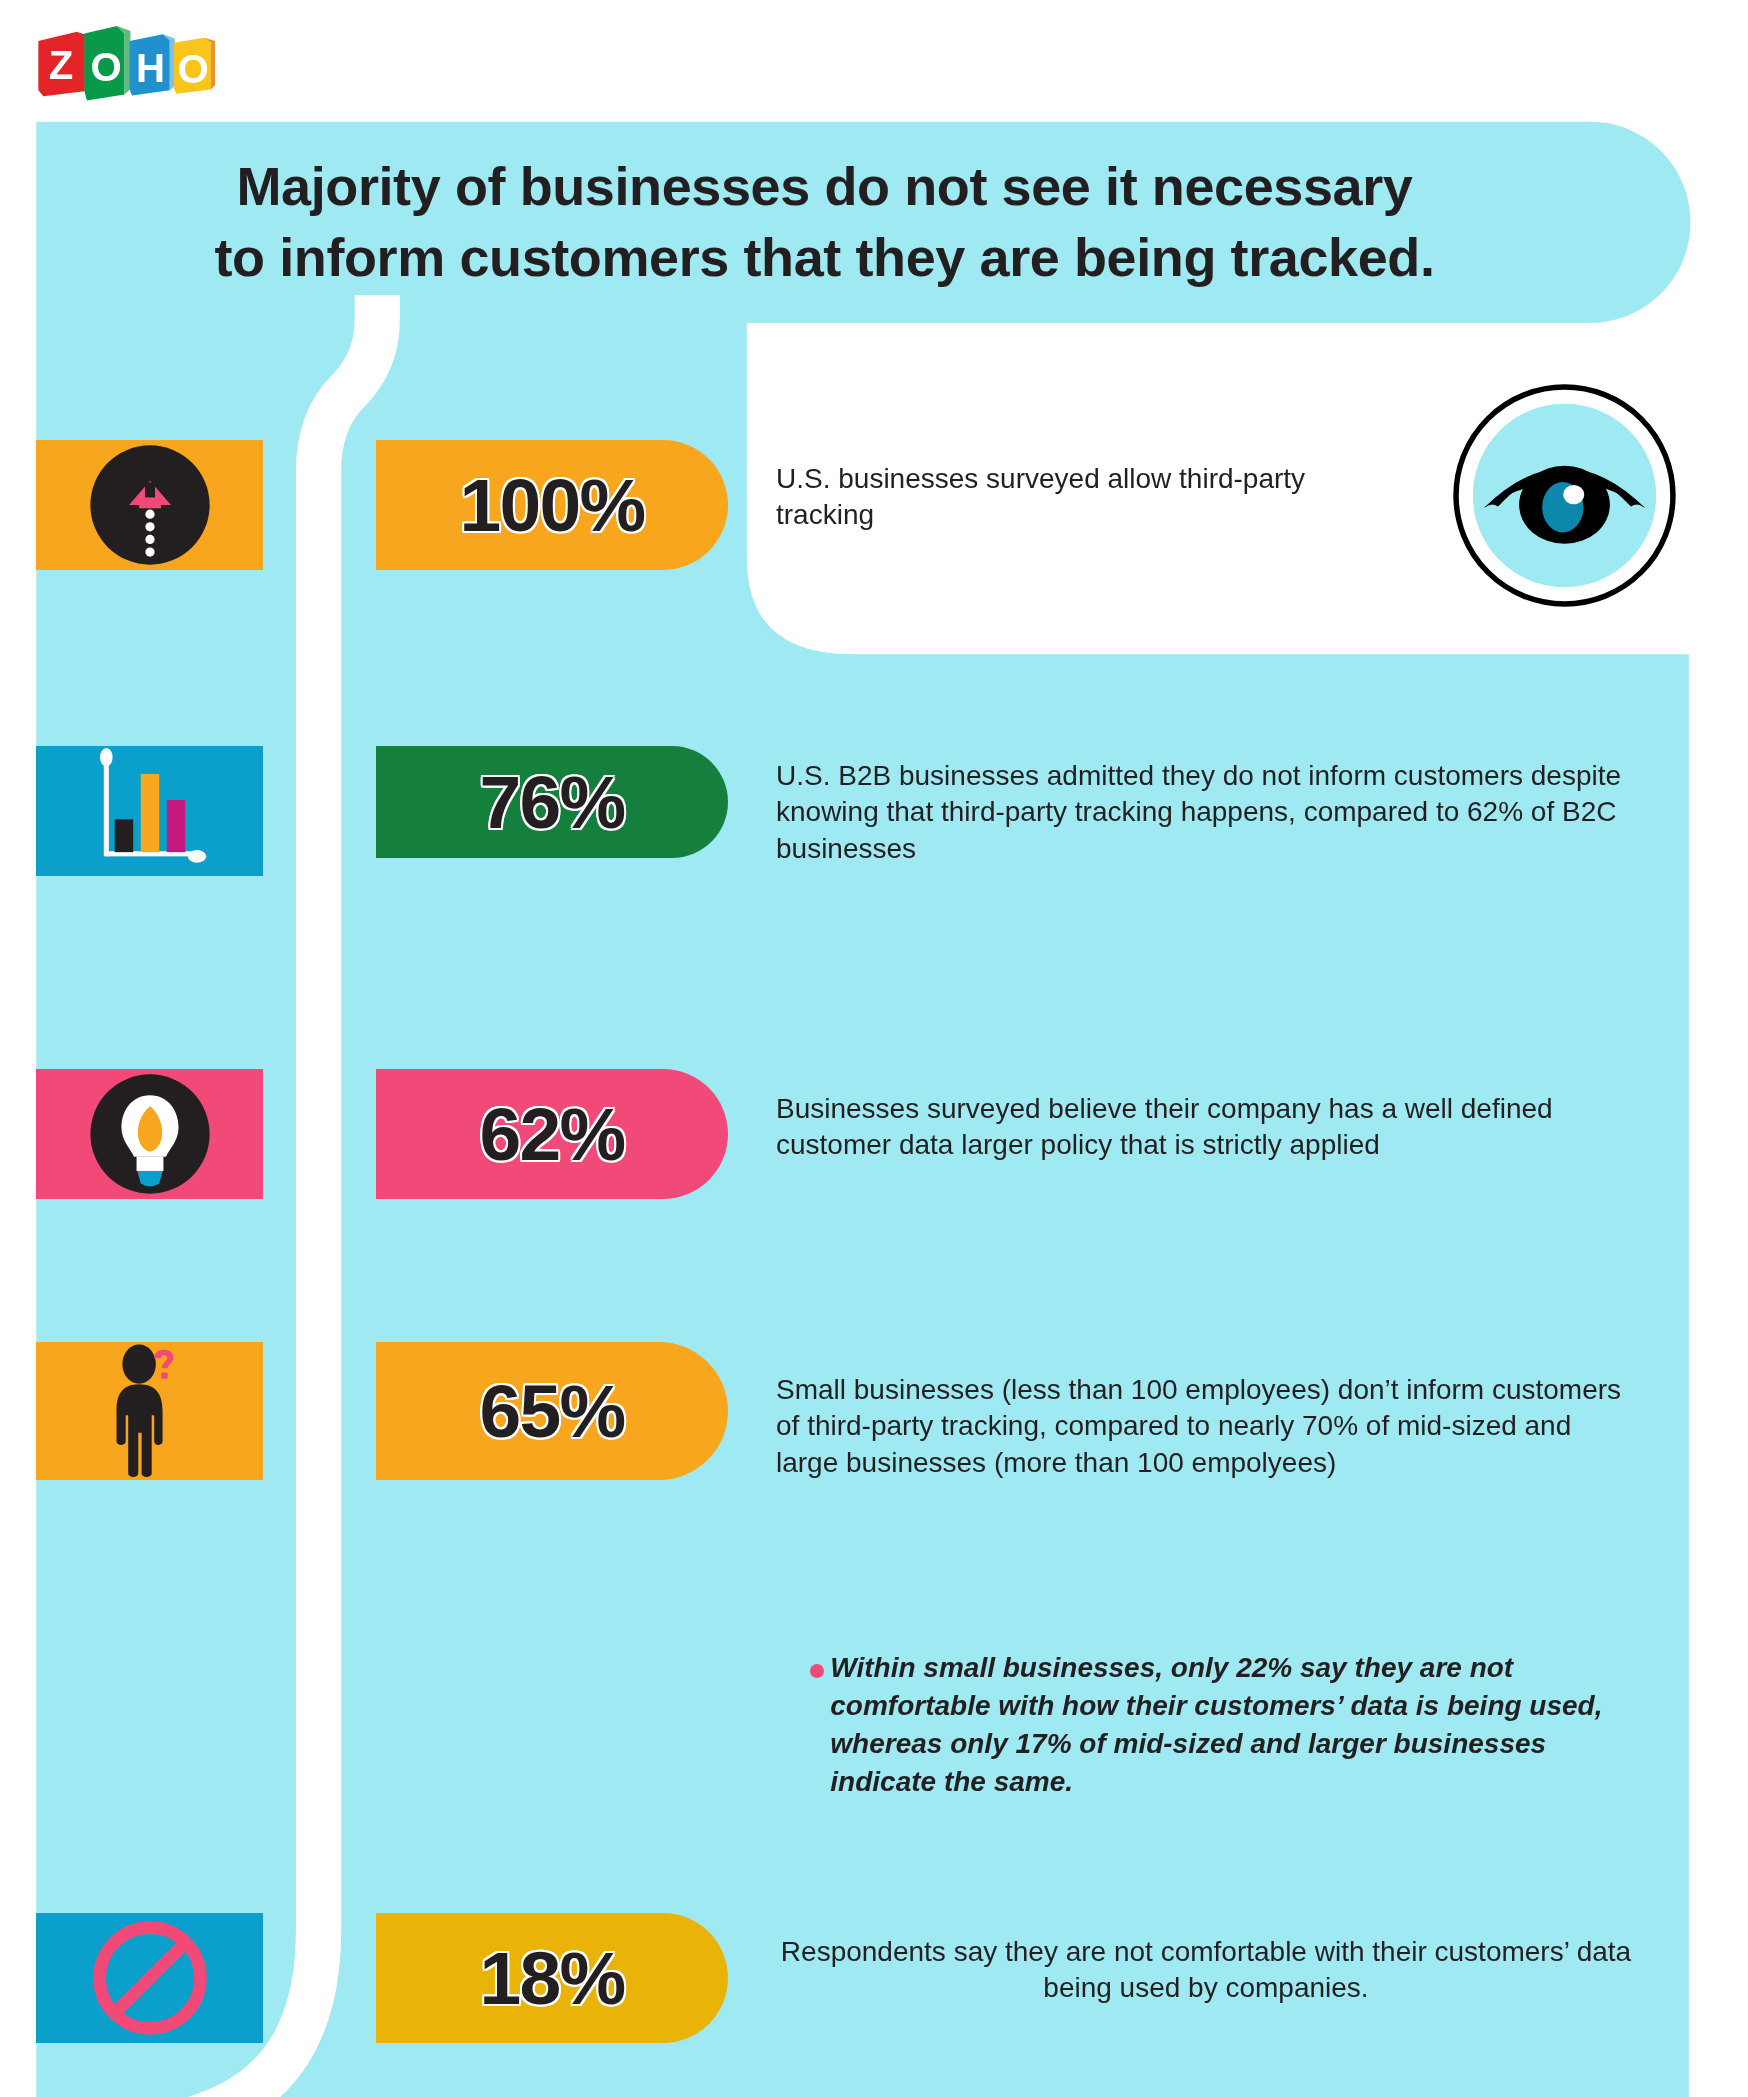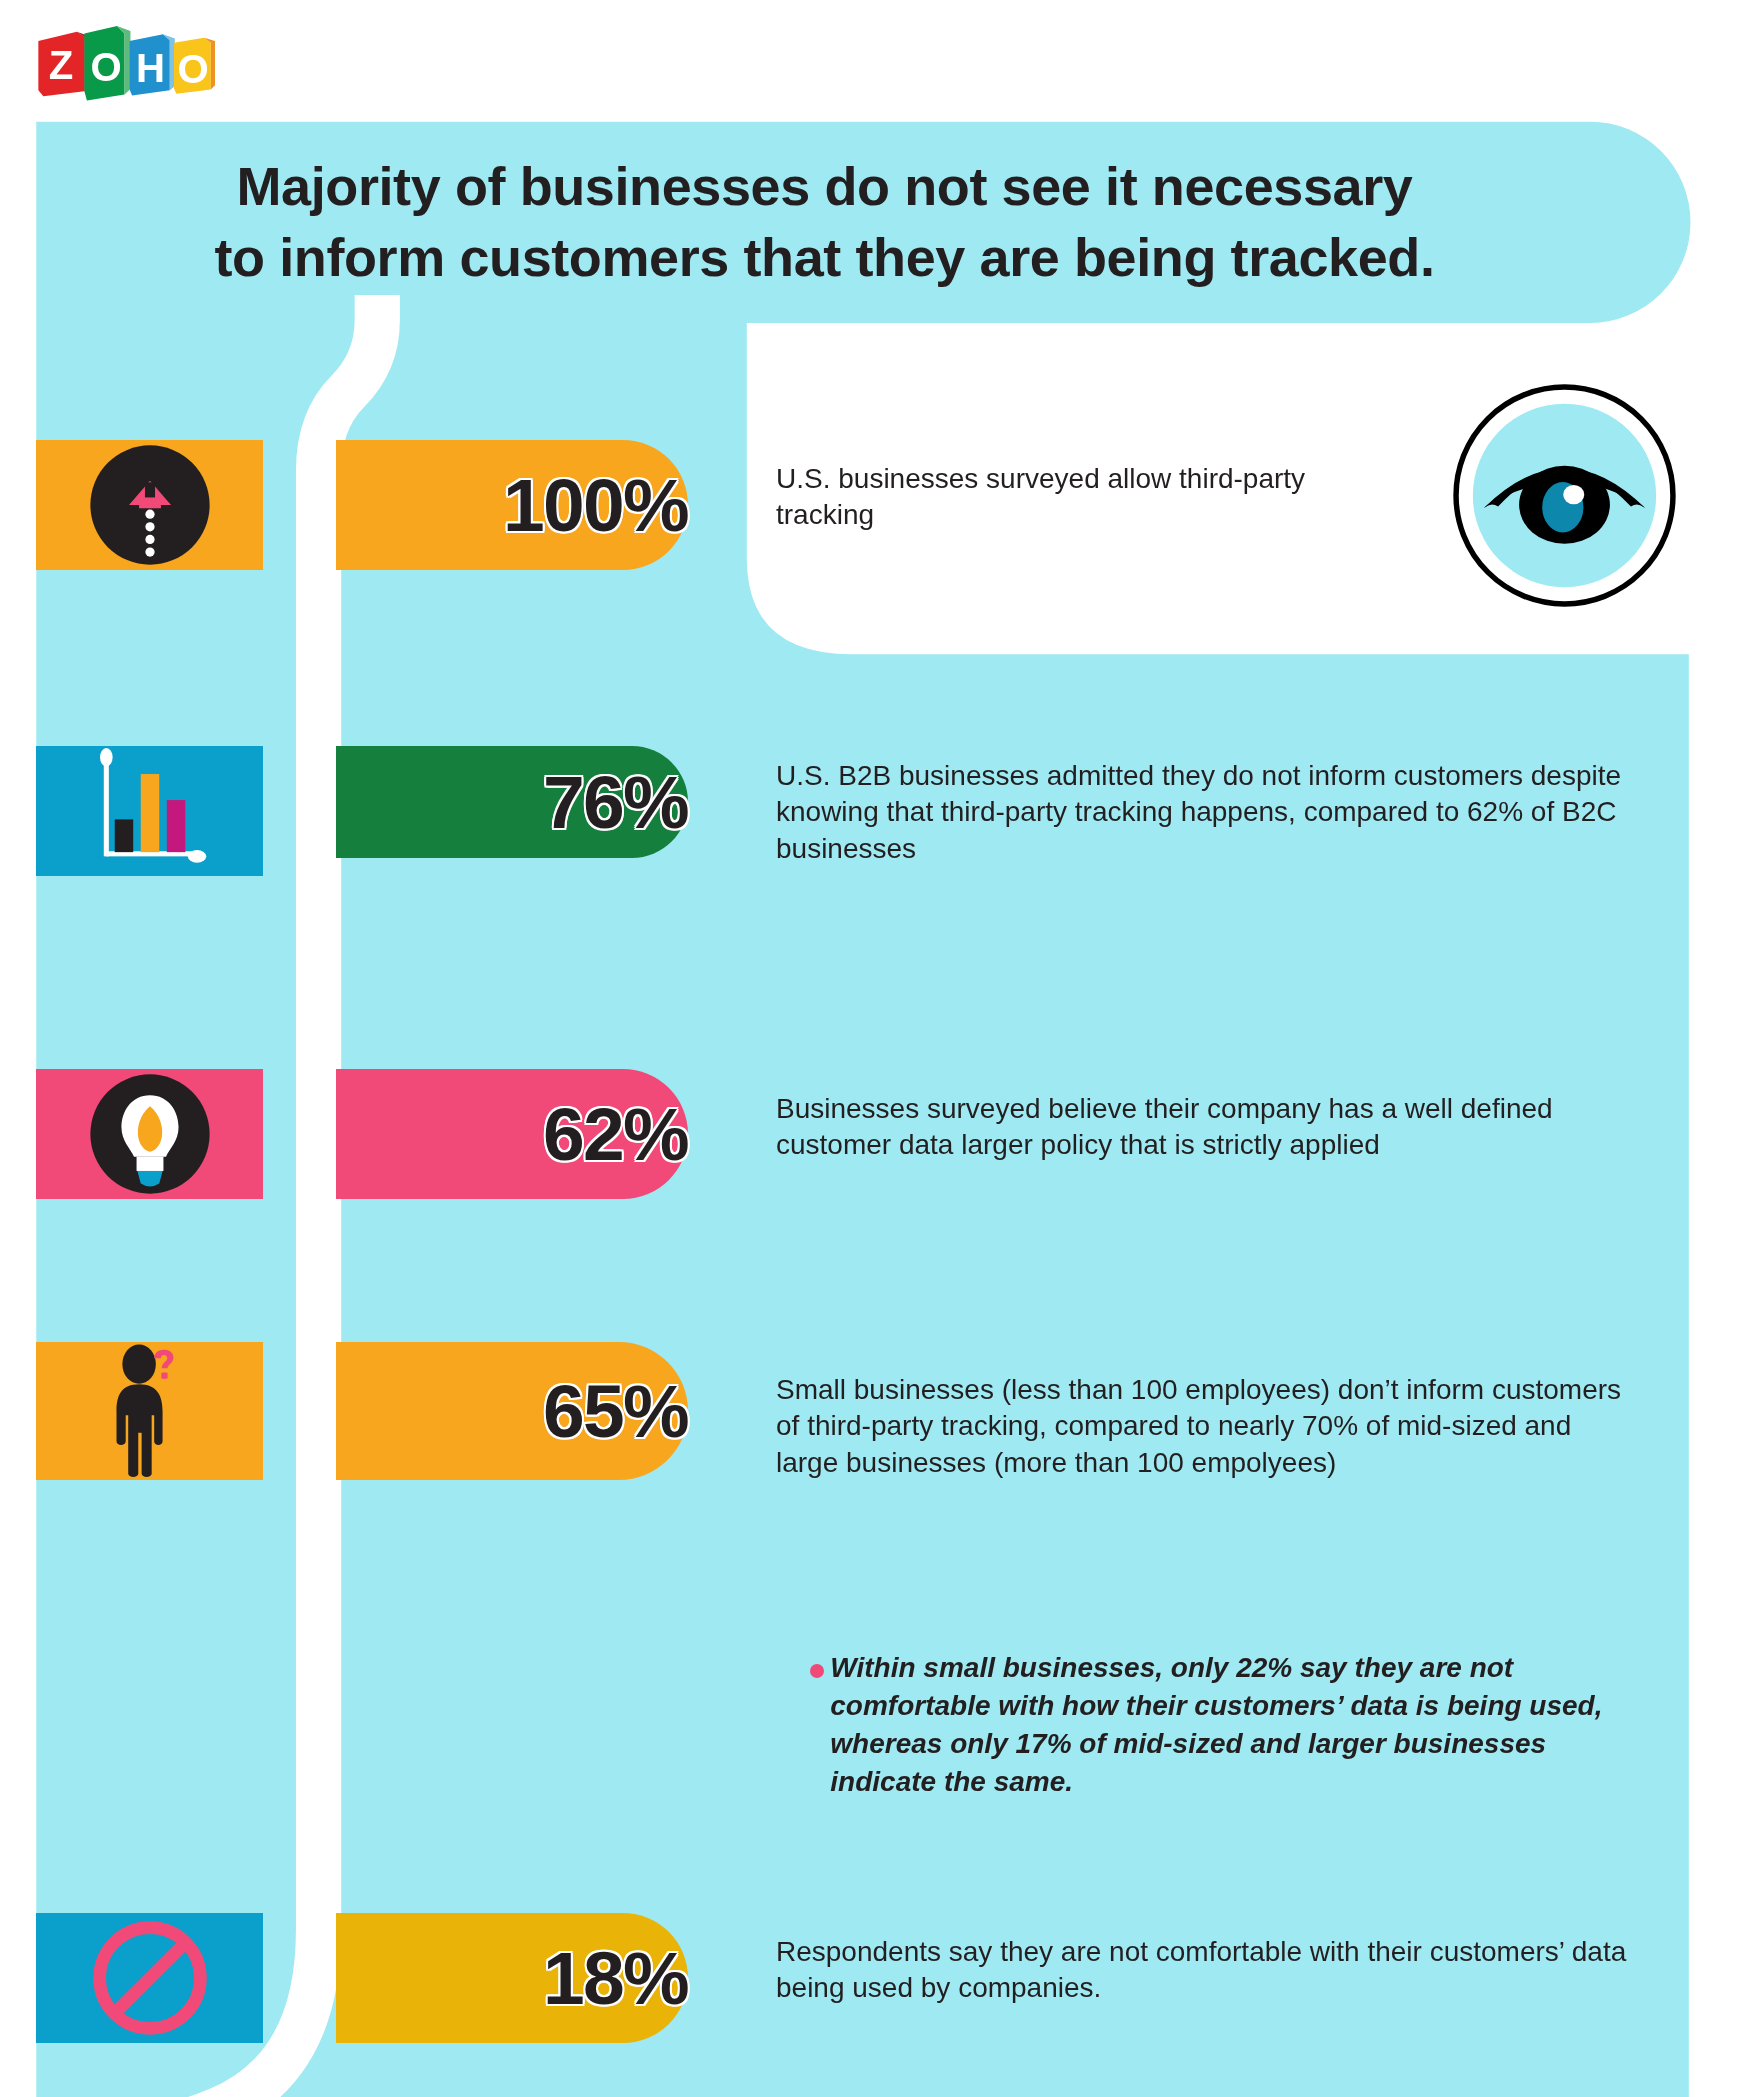--- a/index.html
+++ b/index.html
@@ -13,22 +13,22 @@
   #title-text{position:absolute;left:36px;top:151px;width:1577px;text-align:center;
      font-size:54px;font-weight:700;color:#231f20;line-height:1.32;letter-spacing:-0.4px;}
 
   
   #ribbon{position:absolute;left:0;top:294px;width:503px;height:2060px;pointer-events:none;}
 
   
   .icon-tile{position:absolute;left:36px;width:227px;display:flex;align-items:center;justify-content:center;}
 
   
-  .pill{position:absolute;display:flex;align-items:center;justify-content:flex-end;
-        border-top-right-radius:419px;border-bottom-right-radius:419px;}
+  .pill{position:absolute;display:flex;align-items:center;justify-content:center;
+        border-top-right-radius:419px;border-bottom-right-radius:419px;margin-left:40px;}
   .pct{font-size:75px;font-weight:700;color:#231f20;line-height:1;
        text-shadow:-2.1px 0 0 #fff, 2.1px 0 0 #fff, 0 -2.1px 0 #fff, 0 2.1px 0 #fff,
                    -1.7px -1.7px 0 #fff, 1.7px -1.7px 0 #fff, -1.7px 1.7px 0 #fff, 1.7px 1.7px 0 #fff;
        letter-spacing:-1.7px;}
 
   
   .copy{position:absolute;font-size:28px;line-height:1.30;color:#231f20;font-weight:400;}
 
   
   #bullet-note{position:absolute;left:810px;top:1649px;width:839px;display:flex;gap:6px;}
@@ -170,14 +170,14 @@
 
 <div class="icon-tile" style="top:1913px;height:130px;background:#0AA0CB;">
   <svg width="126" height="126" viewBox="0 0 300 300">
     <circle cx="150" cy="150" r="120" fill="none" stroke="#F24A78" stroke-width="30"></circle>
     <line x1="66" y1="234" x2="234" y2="66" stroke="#F24A78" stroke-width="30"></line>
   </svg>
 </div>
 <div class="pill" style="left:336px;top:1913px;width:352px;height:130px;background:#eab308;">
   <span class="pct">18%</span>
 </div>
-<div class="copy" style="left:776px;top:1934px;width:860px;">Respondents say they are not comfortable with their customers’ data being used by companies.</div>
+<div class="copy" style="left:776px;top:1934px;width:860px;text-align:center;">Respondents say they are not comfortable with their customers’ data being used by companies.</div>
 
 
 </body></html>

